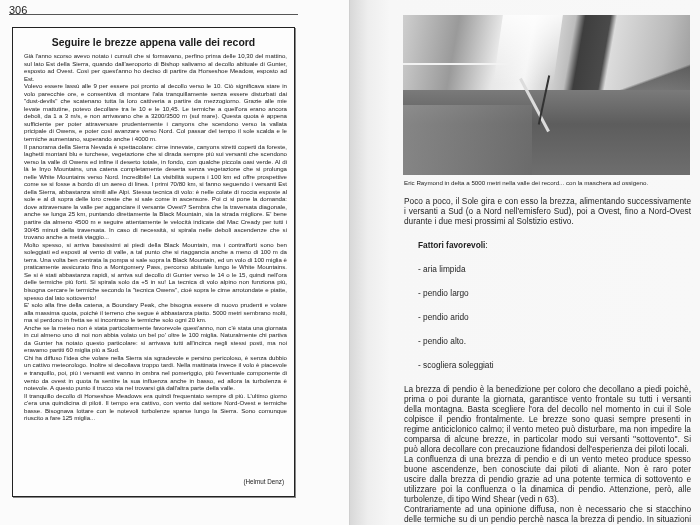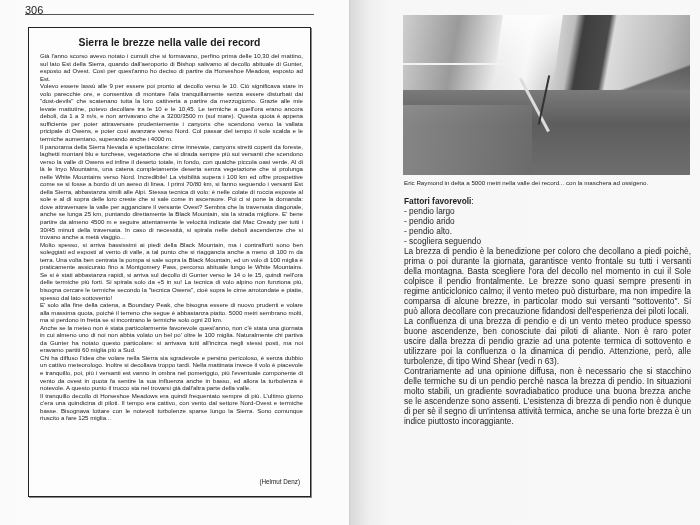--- a/index.html
+++ b/index.html
@@ -1,17 +1,17 @@
 <!DOCTYPE html>
 <html><head>
 <meta charset="utf-8">
 <style>
   html,body{margin:0;padding:0;}
   body{width:700px;height:525px;overflow:hidden;background:#fafafa;position:relative;font-family:"Liberation Sans",sans-serif;color:#1a1a1a;}
-  .left-page{position:absolute;left:0;top:0;width:350px;height:525px;background:#fbfbfb;margin-left:16px;}
+  .left-page{position:absolute;left:0;top:0;width:350px;height:525px;background:#fbfbfb;}
   .right-page{position:absolute;left:350px;top:0;width:350px;height:525px;background:linear-gradient(90deg,#d8d8d8 0px,#eeeeee 18px,#f7f7f7 40px,#f8f8f8 100%);}
   .page-number{position:absolute;left:9px;top:4px;font-size:11px;color:#222;}
   .page-rule{position:absolute;left:9px;top:14px;width:289px;height:1px;background:#555;}
   .box{position:absolute;left:12px;top:27px;width:283px;height:470px;border:1.3px solid #222;box-sizing:border-box;background:#fdfdfd;box-shadow:1px 1px 0 #888;}
   .box-title{position:absolute;left:0;top:9px;width:100%;text-align:center;font-weight:bold;font-size:10.4px;}
   .box-body{position:absolute;left:11px;top:24px;width:263px;font-size:6.1px;line-height:7.55px;text-align:justify;}
   .box-body p{margin:0;}
   .signature{position:absolute;right:10px;top:450px;font-size:6.3px;}
   .photo-main{position:absolute;left:403px;top:15px;width:287px;height:160px;overflow:hidden;
     background:
@@ -20,31 +20,31 @@
   .photo-main .ground{position:absolute;left:0;top:75px;width:100%;height:85px;background:linear-gradient(180deg,#7a7a7a 0%,#5d5d5d 40%,#6e6e6e 100%);}
   .photo-main .ground2{position:absolute;left:0;top:90px;width:45%;height:70px;background:linear-gradient(120deg,#9a9a9a,#6a6a6a);opacity:.7;}
   .photo-main .pole{position:absolute;left:130px;top:60px;width:3px;height:60px;background:#dcdcdc;transform:rotate(-28deg);}
   .photo-main .pole2{position:absolute;left:140px;top:60px;width:2px;height:50px;background:#333;transform:rotate(12deg);}
   .photo-main .streak{position:absolute;left:95px;top:0;width:60px;height:70px;background:linear-gradient(180deg,rgba(255,255,255,.85),rgba(255,255,255,0));transform:skewX(-8deg);}
   .photo-main .wing{position:absolute;left:0;top:48px;width:110px;height:2px;background:#f2f2f2;}
   .caption{position:absolute;left:404px;top:179px;font-size:6.2px;color:#222;}
   .right-body{position:absolute;left:404px;top:196px;width:287px;font-size:8.3px;line-height:10px;text-align:justify;color:#1e1e1e;}
   .right-body p{margin:0;}
   .right-body .heading{font-weight:bold;}
-  .right-body .item{margin:0;text-align:left;}
+  .right-body .item{margin:14px;text-align:left;}
   .binding{position:absolute;left:349px;top:0;width:2px;height:525px;background:#cfcfcf;}
 </style>
 </head>
 <body>
 
 <div class="left-page">
   <div class="page-number">306</div>
   <div class="page-rule"></div>
   <div class="box">
-    <div class="box-title">Sierra le brezze nella valle dei record</div>
+    <div class="box-title">Seguire le brezze appena valle dei record</div>
     <div class="box-body">
       <p>Già l'anno scorso avevo notato i cumuli che si formavano, perfino prima delle 10,30 del mattino, sul lato Est della Sierra, quando dall'aeroporto di Bishop salivamo al decollo abituale di Gunter, esposto ad Ovest. Così per quest'anno ho deciso di partire da Horseshoe Meadow, esposto ad Est.</p>
       <p>Volevo essere lassù alle 9 per essere poi pronto al decollo verso le 10. Ciò significava stare in volo parecchie ore, e consentiva di montare l'ala tranquillamente senza essere disturbati dai "dust-devils" che scatenano tutta la loro cattiveria a partire da mezzogiorno. Grazie alle mie levate mattutine, potevo decollare tra le 10 e le 10,45. Le termiche a quell'ora erano ancora deboli, da 1 a 3 m/s, e non arrivavano che a 3200/3500 m (sul mare). Questa quota è appena sufficiente per poter attraversare prudentemente i canyons che scendono verso la vallata pricipale di Owens, e poter così avanzare verso Nord. Col passar del tempo il sole scalda e le termiche aumentano, superando anche i 4000 m.</p>
       <p>Il panorama della Sierra Nevada è spettacolare: cime innevate, canyons stretti coperti da foreste, laghetti montani blu e turchese, vegetazione che si dirada sempre più sui versanti che scendono verso la valle di Owens ed infine il deserto totale, in fondo, con qualche piccola oasi verde. Al di là le Inyo Mountains, una catena completamente deserta senza vegetazione che si prolunga nelle White Mountains verso Nord. Incredibile! La visibilità supera i 100 km ed offre prospettive come se si fosse a bordo di un aereo di linea. I primi 70/80 km, si fanno seguendo i versanti Est della Sierra, abbastanza simili alle Alpi. Stessa tecnica di volo: è nelle colate di roccia esposte al sole e al di sopra delle loro creste che si sale come in ascensore. Poi ci si pone la domanda: dove attraversare la valle per agganciare il versante Ovest? Sembra che la traversata diagonale, anche se lunga 25 km, puntando direttamente la Black Mountain, sia la strada migliore. E' bene partire da almeno 4500 m e seguire attentamente le velocità indicate dal Mac Cready per tutti i 30/45 minuti della traversata. In caso di necessità, si spirala nelle deboli ascendenze che si trovano anche a metà viaggio...</p>
       <p>Molto spesso, si arriva bassissimi ai piedi della Black Mountain, ma i contrafforti sono ben soleggiati ed esposti al vento di valle, a tal punto che si riaggancia anche a meno di 100 m da terra. Una volta ben centrata la pompa si sale sopra la Black Mountain, ed un volo di 100 miglia è praticamente assicurato fino a Montgomery Pass, percorso abituale lungo le White Mountains. Se si è stati abbastanza rapidi, si arriva sul decollo di Gunter verso le 14 o le 15, quindi nell'ora delle termiche più forti. Si spirala solo da +5 in su! La tecnica di volo alpino non funziona più, bisogna cercare le termiche secondo la "tecnica Owens", cioè sopra le cime arrotondate e piatte, spesso dal lato sottovento!</p>
       <p>E' solo alla fine della catena, a Boundary Peak, che bisogna essere di nuovo prudenti e volare alla massima quota, poichè il terreno che segue è abbastanza piatto. 5000 metri sembrano molti, ma si perdono in fretta se si incontrano le termiche solo ogni 20 km.</p>
       <p>Anche se la meteo non è stata particolarmente favorevole quest'anno, non c'è stata una giornata in cui almeno uno di noi non abbia volato un bel po' oltre le 100 miglia. Naturalmente chi partiva da Gunter ha notato questo particolare: si arrivava tutti all'incirca negli stessi posti, ma noi eravamo partiti 60 miglia più a Sud.</p>
       <p>Chi ha diffuso l'idea che volare nella Sierra sia sgradevole e persino pericoloso, è senza dubbio un cattivo meteorologo. Inoltre si decollava troppo tardi. Nella mattinata invece il volo è piacevole e tranquillo, poi, più i versanti est vanno in ombra nel pomeriggio, più l'eventuale componente di vento da ovest in quota fa sentire la sua influenza anche in basso, ed allora la turbolenza è notevole. A questo punto il trucco sta nel trovarsi già dall'altra parte della valle.</p>
       <p>Il tranquillo decollo di Horseshoe Meadows era quindi frequentato sempre di più. L'ultimo giorno c'era una quindicina di piloti. Il tempo era cattivo, con vento dal settore Nord-Ovest e termiche basse. Bisognava lottare con le notevoli turbolenze sparse lungo la Sierra. Sono comunque riuscito a fare 125 miglia...</p>
     </div>
@@ -60,21 +60,23 @@
   <div class="ground"></div>
   <div class="ground2"></div>
   <div class="streak"></div>
   <div class="wing"></div>
   <div class="pole"></div>
   <div class="pole2"></div>
 </div>
 <div class="caption">Eric Raymond in delta a 5000 metri nella valle dei record... con la maschera ad ossigeno.</div>
 
 <div class="right-body">
+  <p>Poco a poco, il Sole gira e con esso la brezza, alimentando successivamente i versanti a Sud (o a Nord nell'emisfero Sud), poi a Ovest, fino a Nord-Ovest durante i due mesi prossimi al Solstizio estivo.</p>
   <p class="item"><span class="heading">Fattori favorevoli</span><span>:</span></p>
+  <p class="item">- aria limpida</p>
   <p class="item">- pendio largo</p>
   <p class="item">- pendio arido</p>
   <p class="item">- pendio alto.</p>
-  <p class="item">- scogliera seguendo</p>
+  <p class="item">- scogliera soleggiati</p>
   <p>La brezza di pendio è la benedizione per coloro che decollano a piedi poichè, prima o poi durante la giornata, garantisce vento frontale su tutti i versanti della montagna. Basta scegliere l'ora del decollo nel momento in cui il Sole colpisce il pendio frontalmente. Le brezze sono quasi sempre presenti in regime anticiclonico calmo; il vento meteo può disturbare, ma non impedire la comparsa di alcune brezze, in particolar modo sui versanti ''sottovento''. Si può allora decollare con precauzione fidandosi dell'esperienza dei piloti locali.</p>
   <p>La confluenza di una brezza di pendio e di un vento meteo produce spesso buone ascendenze, ben conosciute dai piloti di aliante. Non è raro poter uscire dalla brezza di pendio grazie ad una potente termica di sottovento e utilizzare poi la confluenza o la dinamica di pendio. Attenzione, però, alle turbolenze, di tipo Wind Shear (vedi n 63).</p>
   <p>Contrariamente ad una opinione diffusa, non è necessario che si stacchino delle termiche su di un pendio perchè nasca la brezza di pendio. In situazioni molto stabili, un gradiente sovradiabatico produce una buona brezza anche se le ascendenze sono assenti. L'esistenza di brezza di pendio non è dunque di per sè il segno di un'intensa attività termica, anche se una forte brezza è un indice piuttosto incoraggiante.</p>
 </div>
 
 </body></html>

